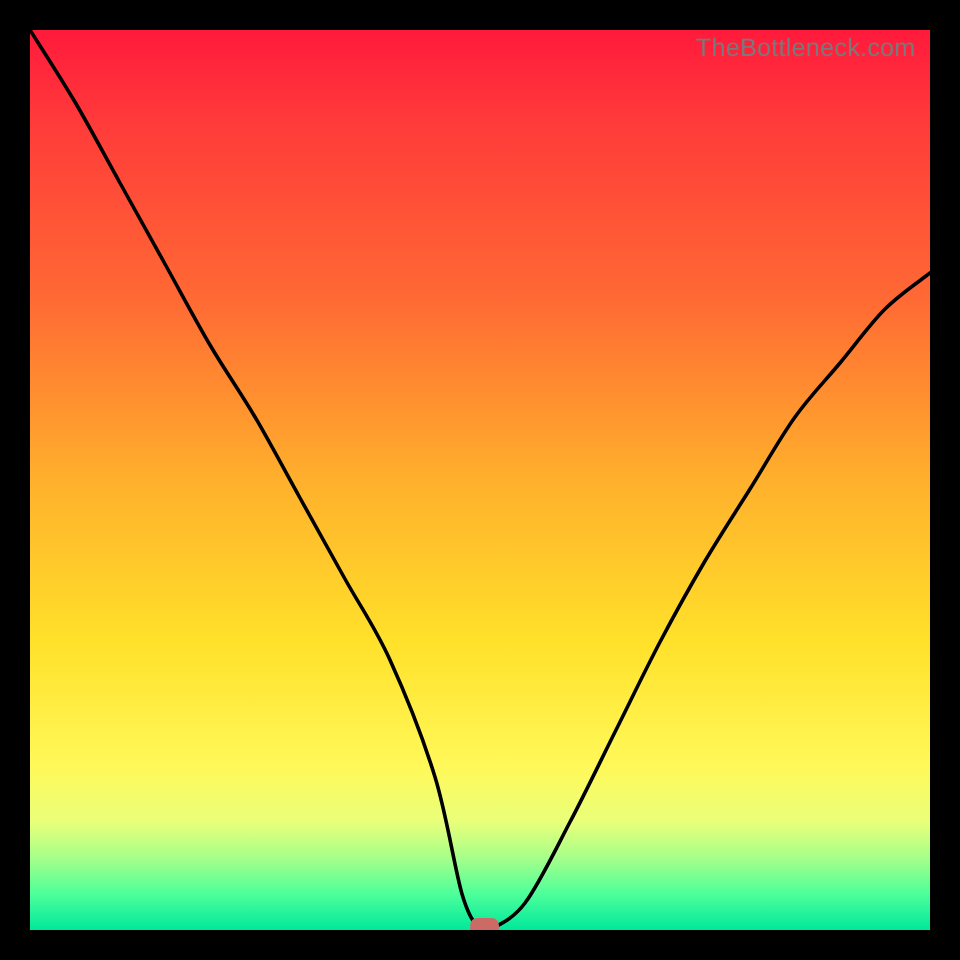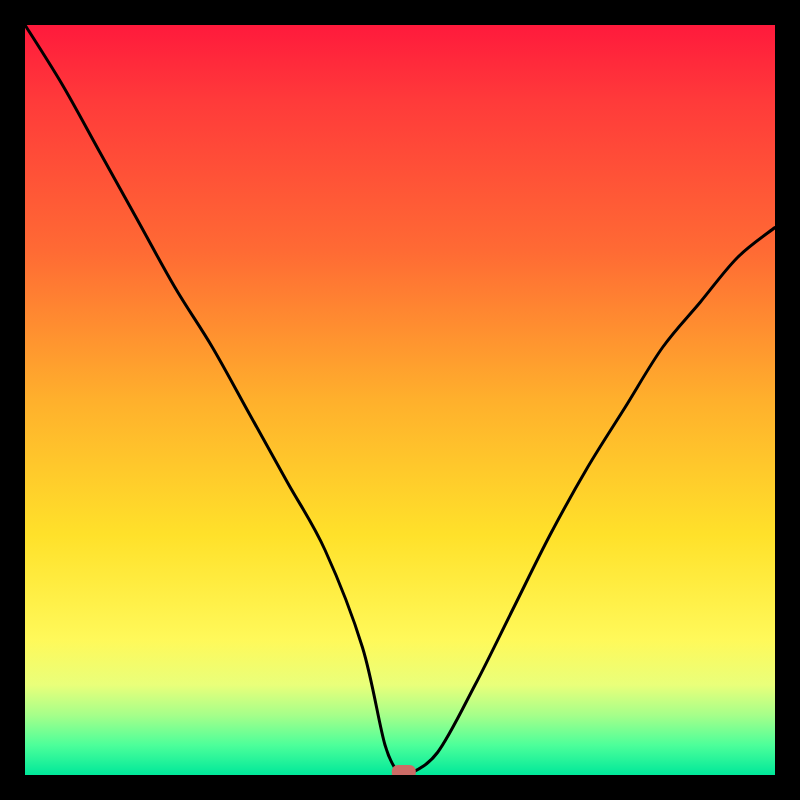--- a/index.html
+++ b/index.html
@@ -66,20 +66,21 @@
     stroke: none;
   }
 </style>
 </head>
 <body>
 
 <div class="frame">
 
   <div class="plot-area">
 
+    <div class="watermark">TheBottleneck.com</div>
 
     <svg class="curve-layer" viewBox="0 0 750 750" preserveAspectRatio="none">
       <path id="curve-path" class="curve" d="M 0.0 0.0 C 6.3 10.0, 25.0 38.8, 37.5 60.0 C 50.0 81.3, 62.5 105.0, 75.0 127.5 C 87.5 150.0, 100.0 172.5, 112.5 195.0 C 125.0 217.5, 137.5 241.3, 150.0 262.5 C 162.5 283.8, 175.0 301.3, 187.5 322.5 C 200.0 343.8, 212.5 367.5, 225.0 390.0 C 237.5 412.5, 250.0 435.0, 262.5 457.5 C 275.0 480.0, 287.5 497.5, 300.0 525.0 C 312.5 552.5, 327.5 590.0, 337.5 622.5 C 347.5 655.0, 353.8 698.8, 360.0 720.0 C 366.3 741.3, 371.3 745.0, 375.0 750.0 C 378.8 755.0, 376.3 753.8, 382.5 750.0 C 388.8 746.3, 401.3 742.5, 412.5 727.5 C 423.8 712.5, 437.5 683.8, 450.0 660.0 C 462.5 636.3, 475.0 610.0, 487.5 585.0 C 500.0 560.0, 512.5 533.8, 525.0 510.0 C 537.5 486.3, 550.0 463.8, 562.5 442.5 C 575.0 421.3, 587.5 402.5, 600.0 382.5 C 612.5 362.5, 625.0 340.0, 637.5 322.5 C 650.0 305.0, 662.5 292.5, 675.0 277.5 C 687.5 262.5, 700.0 245.0, 712.5 232.5 C 725.0 220.0, 743.8 207.5, 750.0 202.5"></path>
       <rect id="marker-rect" class="marker" rx="6" ry="6" x="366.8" y="740.0" width="24" height="14"></rect>
     </svg>
 
   </div>
 </div>
 
 </body></html>

